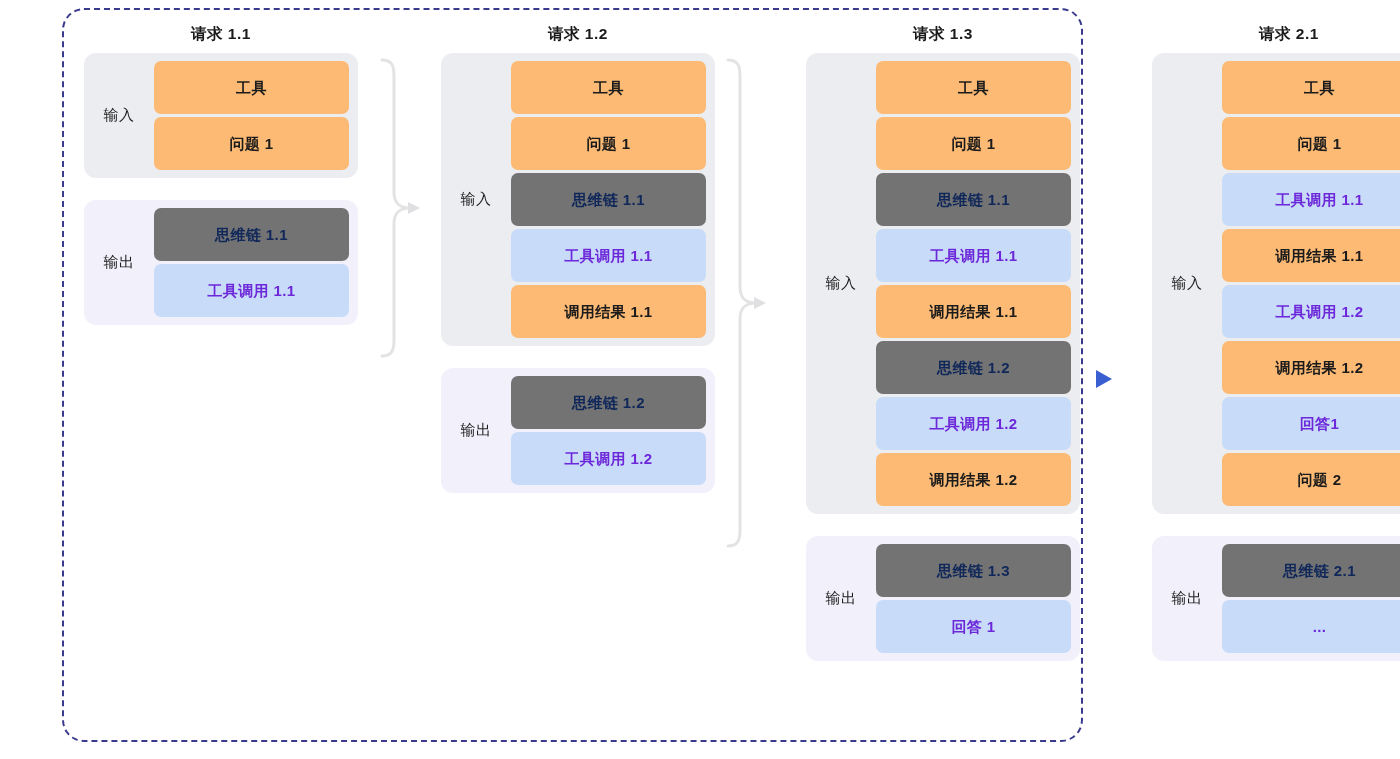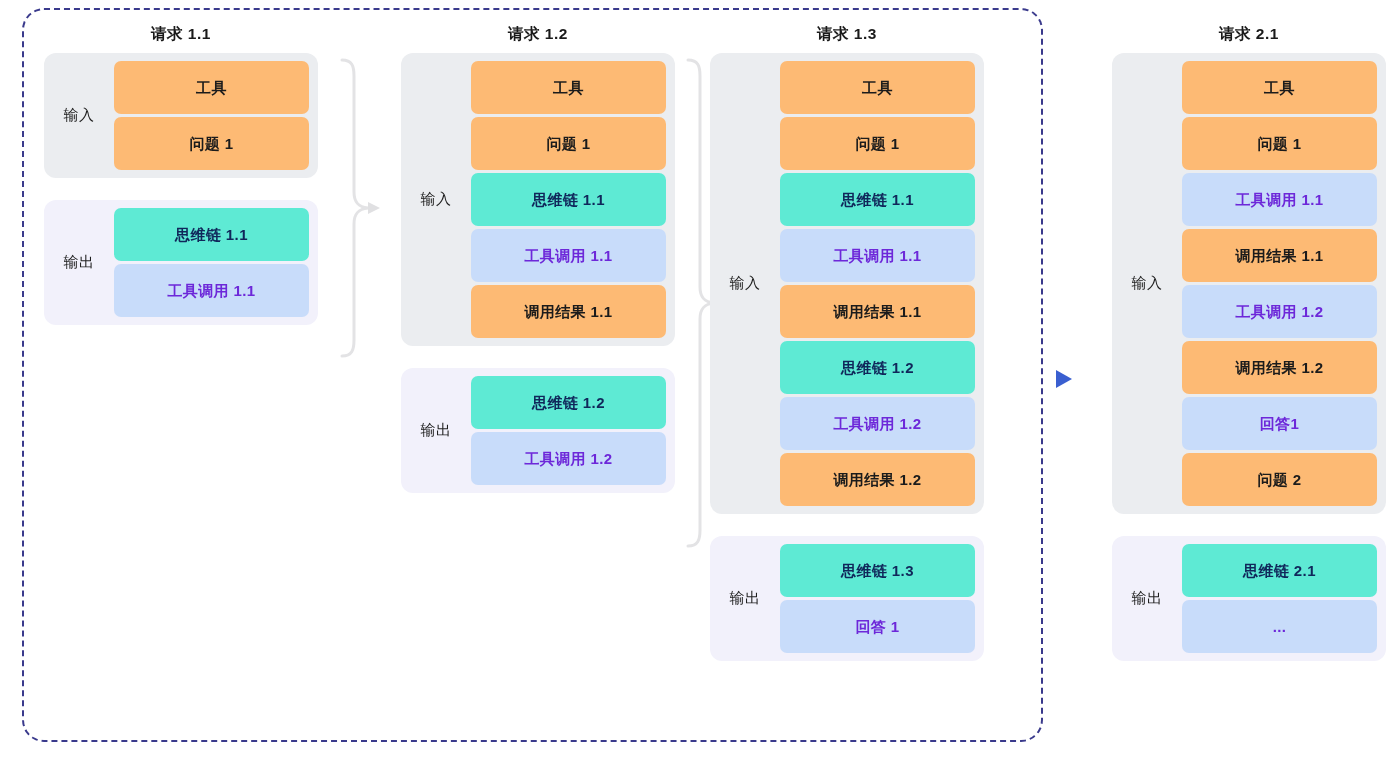--- a/index.html
+++ b/index.html
@@ -14,20 +14,21 @@
     font-family: "Liberation Sans", "DejaVu Sans", sans-serif;
     overflow: hidden;
     position: relative;
   }
 
   #canvas {
     position: absolute;
     inset: 0;
     width: 1240px;
     height: 759px;
+    margin-left: 40px;
   }
 
   
   .session-boundary {
     position: absolute;
     left: 22px;
     top: 8px;
     width: 1021px;
     height: 734px;
     border: 2.5px dashed #3a3a8c;
@@ -37,21 +38,21 @@
   }
 
   
   .column {
     position: absolute;
     top: 24px;
     width: 274px;
   }
   .col-1 { left: 44px; }
   .col-2 { left: 388px; padding-left: 13px; }
-  .col-3 { left: 710px; }
+  .col-3 { left: 766px; }
   .col-4 { left: 1112px; }
 
   .column-title {
     text-align: center;
     font-size: 15.5px;
     font-weight: bold;
     color: #1a1a1a;
     letter-spacing: 0.5px;
     margin-bottom: 9px;
     height: 20px;
@@ -97,21 +98,21 @@
     font-weight: bold;
     letter-spacing: 0.4px;
     white-space: nowrap;
     overflow: hidden;
   }
   .chip.gray {
     background: #fdba74;
     color: #1b1b1b;
   }
   .chip.blue-solid {
-    background: #5eead4;
+    background: #737373;
     color: #10275a;
   }
   .chip.blue-light {
     background: #c8dcfa;
     color: #6d28d9;
   }
 
   
   .brace {
     position: absolute;

